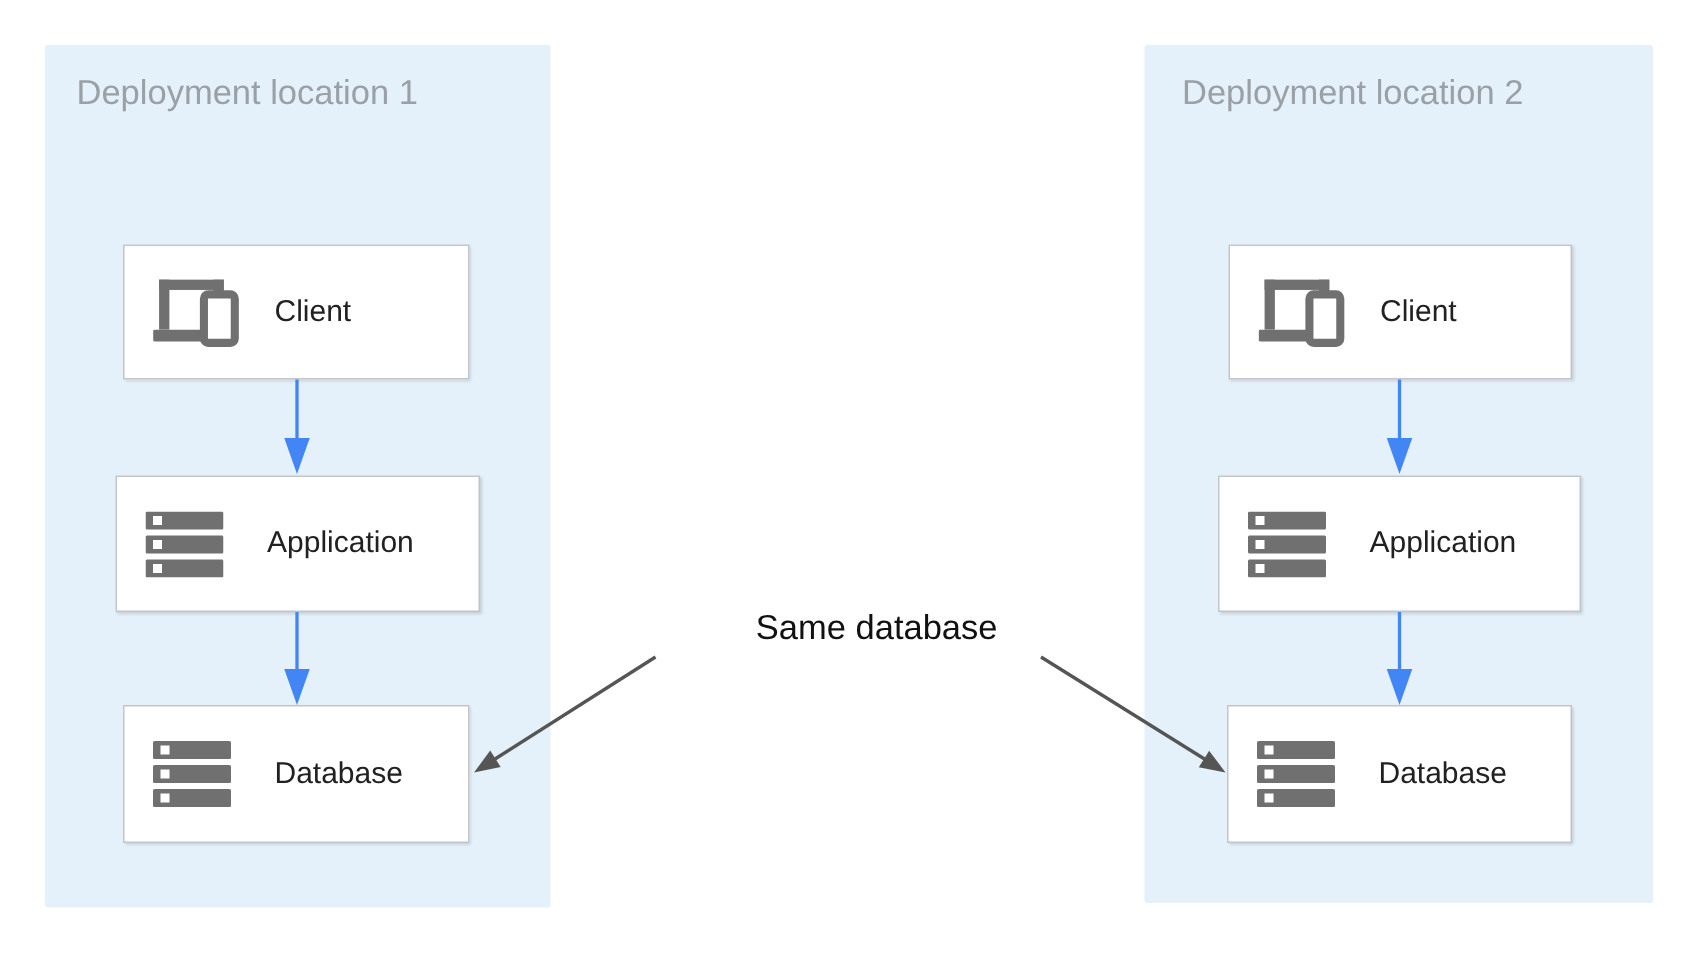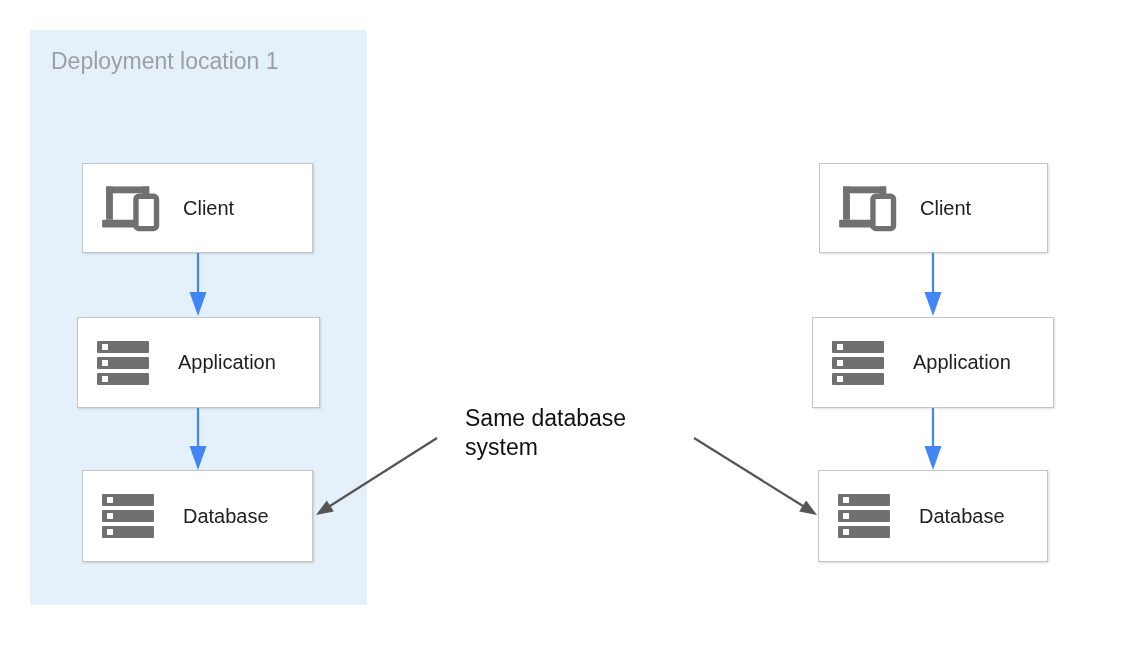--- a/index.html
+++ b/index.html
@@ -62,21 +62,21 @@
     font-size: 20px;
     font-weight: 400;
     color: var(--node-label, #212121);
     white-space: nowrap;
   }
   .annotation {
     position: absolute;
     left: 465px;
     top: 404px;
     width: 200px;
-    text-align: left;
+    text-align: right;
     font-size: 23px;
     line-height: 29px;
     color: var(--annotation-text, #111111);
     z-index: 2;
   }
   .flow-line { stroke: var(--flow-arrow, #4285F4); stroke-width: 2.2; fill: none; }
   .flow-head { fill: var(--flow-arrow, #4285F4); stroke: none; }
   .link-line { stroke: var(--link-arrow, #555555); stroke-width: 2.2; fill: none; }
   .link-head { fill: var(--link-arrow, #555555); stroke: none; }
 </style>
@@ -153,20 +153,23 @@
         <rect class="ic-led" x="5" y="3" width="6" height="6"></rect>
         <rect class="ic-fill" x="0" y="16" width="52" height="12" rx="1"></rect>
         <rect class="ic-led" x="5" y="19" width="6" height="6"></rect>
         <rect class="ic-fill" x="0" y="32" width="52" height="12" rx="1"></rect>
         <rect class="ic-led" x="5" y="35" width="6" height="6"></rect>
       </svg>
     </span>
     <span class="node-label">Database</span>
   </div>
 
+  <section class="panel" style="left:763px; top:30px; width:339px; height:572px;">
+    <h2 class="panel-title" style="left:25px; top:16px;">Deployment location 2</h2>
+  </section>
 
   <div class="node" style="left:819px; top:163px; width:229px; height:90px;">
     <span class="icon">
       <svg width="63" height="49" viewBox="0 0 64 50" xmlns="http://www.w3.org/2000/svg">
         <rect class="ic-fill" x="4" y="3" width="44" height="7"></rect>
         <rect class="ic-fill" x="41" y="3" width="7" height="13"></rect>
         <rect class="ic-fill" x="4" y="3" width="7" height="34"></rect>
         <rect class="ic-fill" x="0" y="37" width="37" height="8" rx="1"></rect>
         <rect class="ic-phone" x="34.5" y="13" width="21" height="33" rx="3"></rect>
       </svg>
@@ -197,16 +200,15 @@
         <rect class="ic-led" x="5" y="19" width="6" height="6"></rect>
         <rect class="ic-fill" x="0" y="32" width="52" height="12" rx="1"></rect>
         <rect class="ic-led" x="5" y="35" width="6" height="6"></rect>
       </svg>
     </span>
     <span class="node-label">Database</span>
   </div>
 
   <div class="annotation">
     <div>Same database</div>
-    <div>system</div>
   </div>
 
 </div>
 
 </body></html>

